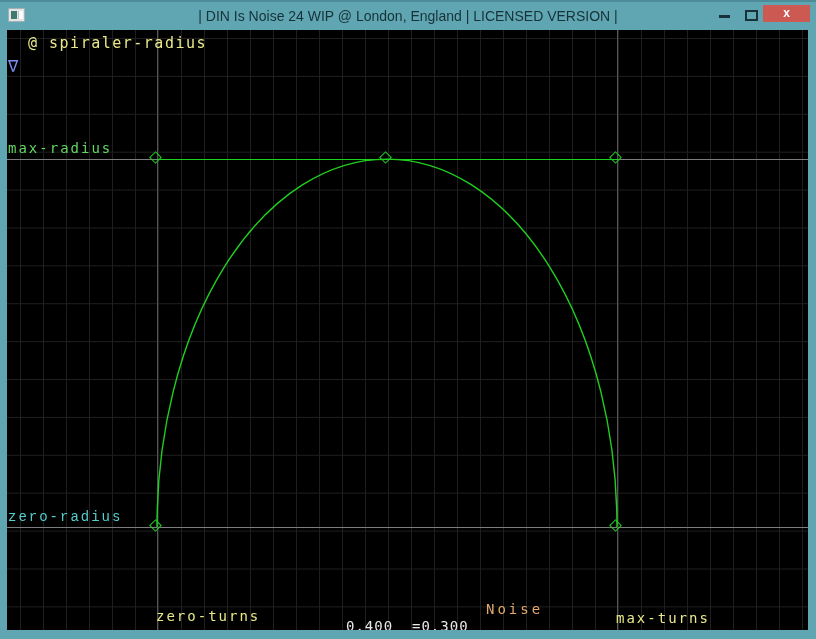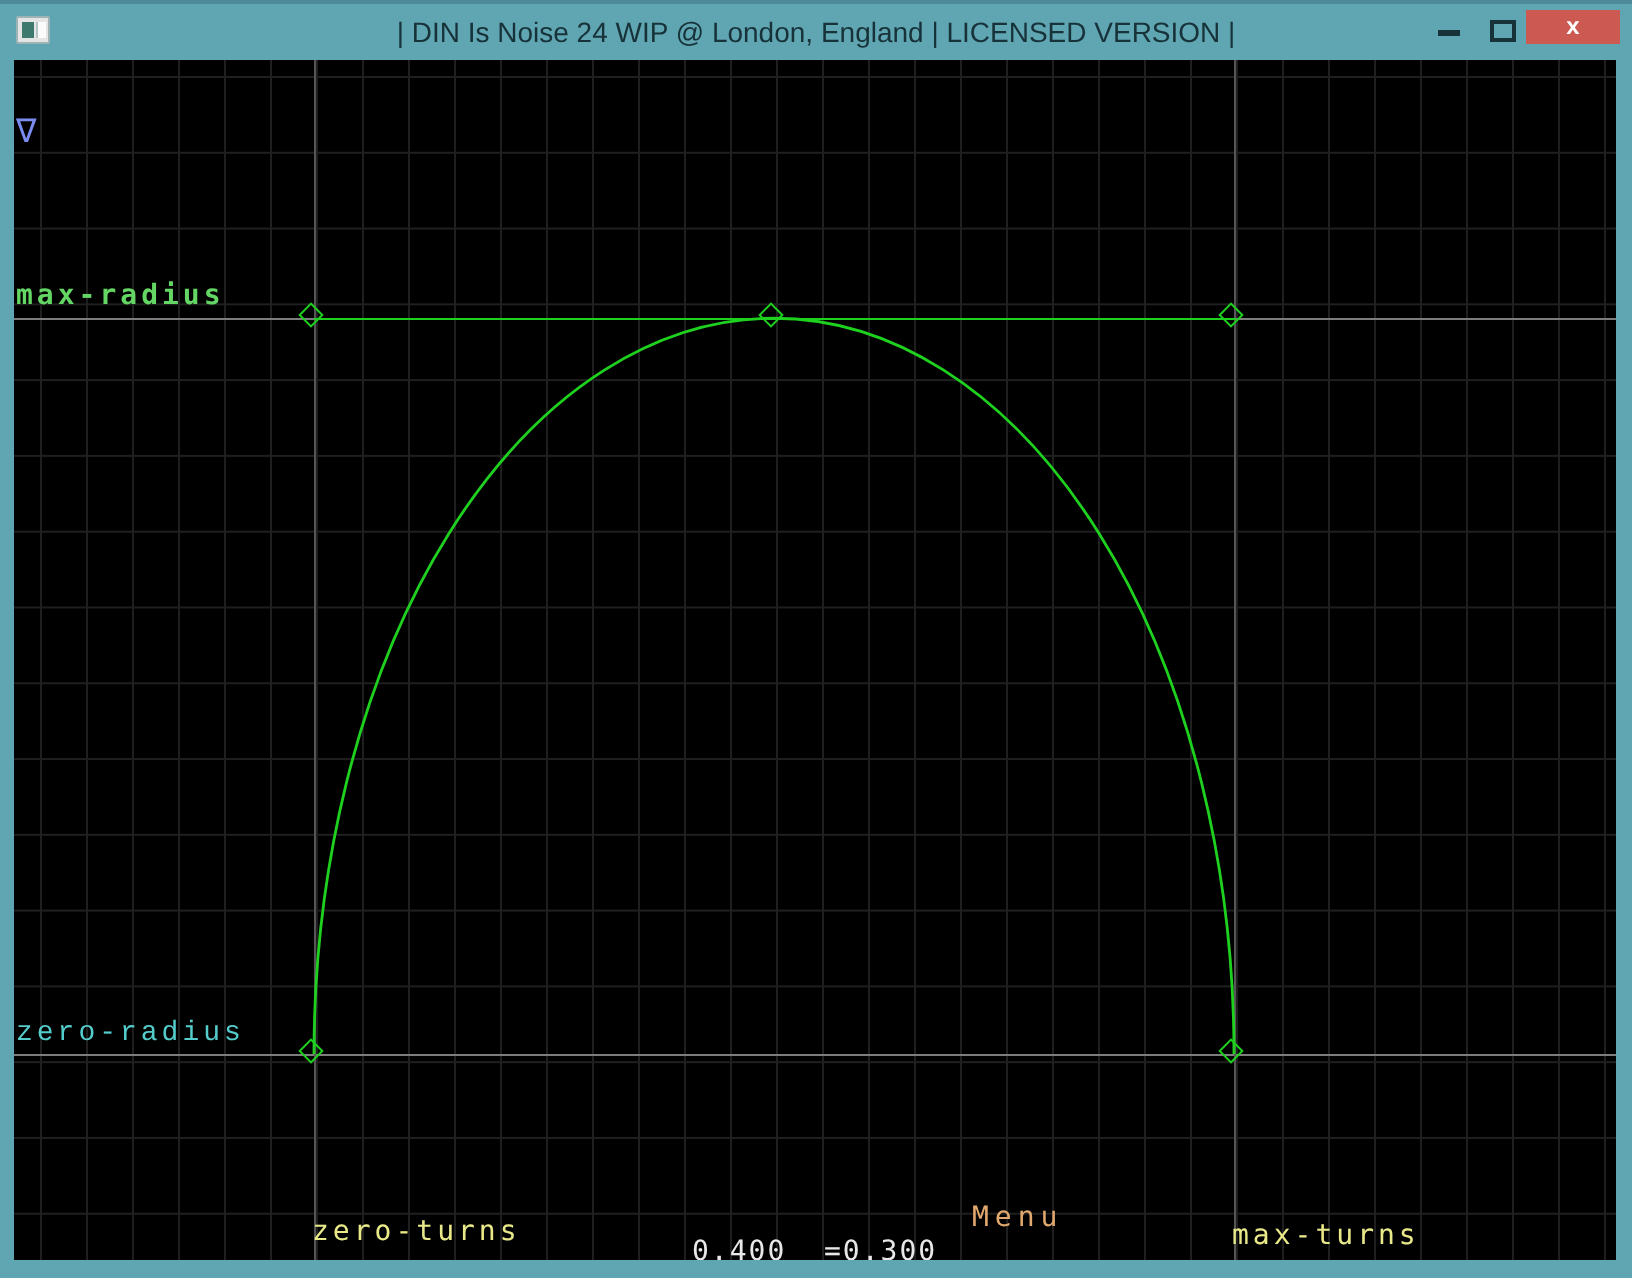--- a/index.html
+++ b/index.html
@@ -78,21 +78,21 @@
   }
   .cp1{left:150px;top:129px;}
   .cp2{left:380px;top:129px;}
   .cp3{left:610px;top:129px;}
   .cp4{left:150px;top:497px;}
   .cp5{left:610px;top:497px;}
   
   .lbl{position:absolute;font-size:14px;letter-spacing:2px;white-space:pre;}
   .heading{left:21px;top:4px;color:var(--label-yellow);letter-spacing:1.5px;font-size:15px;}
   .marker{left:1px;top:26px;color:var(--marker-blue);font-size:17px;letter-spacing:0;}
-  .max-radius{left:1px;top:110px;color:var(--label-green);font-weight:bold;}
+  .max-radius{left:1px;top:110px;color:var(--label-green);}
   .zero-radius{left:1px;top:479px;color:var(--label-cyan);font-family:Liberation Mono, monospace;}
   .zero-turns{left:149px;top:578px;color:var(--label-yellow);}
   .max-turns{left:609px;top:580px;color:var(--label-yellow);}
   .menu{left:479px;top:571px;color:var(--menu-orange);letter-spacing:3px;}
   .readout{left:339px;top:588px;color:var(--readout-white);letter-spacing:1px;text-align:center;}
 </style>
 </head>
 <body>
 
 <div class="window">
@@ -119,21 +119,22 @@
     <svg class="curve" width="801" height="600" viewBox="0 0 801 600">
       <path d="M 150 497 A 230 368 0 0 1 610 497" fill="none" stroke="#1fd11f" stroke-width="1.4"></path>
     </svg>
 
     <div class="cp cp1"></div>
     <div class="cp cp2"></div>
     <div class="cp cp3"></div>
     <div class="cp cp4"></div>
     <div class="cp cp5"></div>
 
+    <div class="lbl heading">@ spiraler-radius</div>
     <div class="lbl marker">∇</div>
     <div class="lbl max-radius">max-radius</div>
     <div class="lbl zero-radius">zero-radius</div>
     <div class="lbl zero-turns">zero-turns</div>
     <div class="lbl max-turns">max-turns</div>
-    <div class="lbl menu">Menu</div>
+    <div class="lbl menu">Noise</div>
     <div class="lbl readout">0.400  =0.300</div>
   </div>
 </div>
 
 </body></html>

